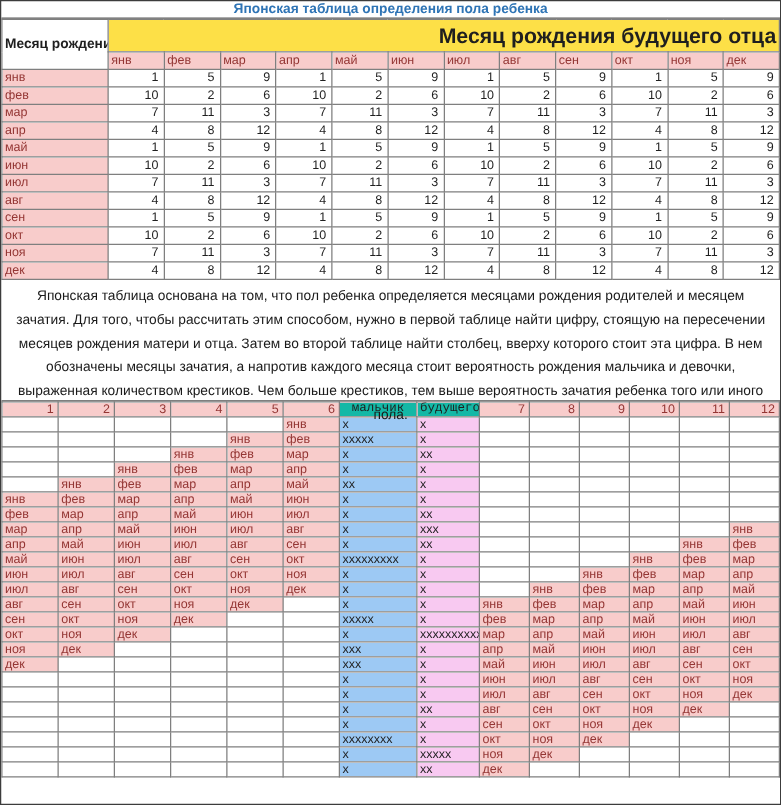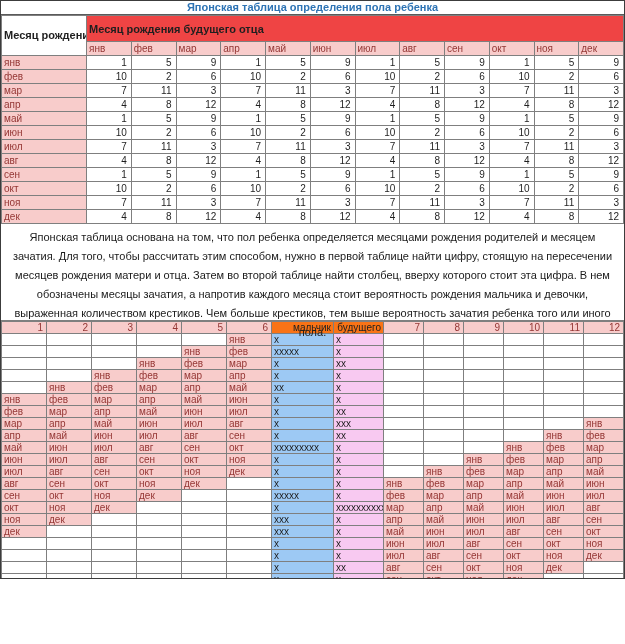--- a/index.html
+++ b/index.html
@@ -3,21 +3,21 @@
 <meta charset="utf-8">
 <style>
   * { box-sizing: border-box; margin: 0; padding: 0; }
   body {
     font-family: "Liberation Sans", sans-serif;
     background: #fff;
     width: 625px;
   }
   #sheet {
     width: 625px;
-    height: 579px;
+    height: 644px;
     border: 1px solid #3c3c3c;
     overflow: hidden;
     background: #fff;
   }
   #title-bar {
     height: 14px;
     line-height: 13px;
     text-align: center;
     font-size: 11px;
     font-weight: bold;
@@ -40,24 +40,24 @@
   }
   
   #t1 .corner {
     background: #fff;
     font-weight: bold;
     font-size: 11px;
     vertical-align: middle;
     line-height: 13px;
   }
   #t1 .father {
-    background: #ef4444;
+    background: #fde047;
     font-weight: bold;
-    font-size: 11px;
-    text-align: left;
+    font-size: 17px;
+    text-align: right;
     height: 26px;
     vertical-align: middle;
   }
   .pink {
     background: #F8CCCB;
     color: #943634;
     text-align: left;
   }
   #t1 .num {
     text-align: right;
@@ -75,21 +75,21 @@
     border-bottom: 1px solid #7f7f7f;
   }
   
   #t2 td { height: 12px; font-size: 10px; }
   #t2 .hnum {
     background: #F8CCCB;
     color: #943634;
     text-align: right;
     padding-right: 3px;
   }
-  #t2 .hsex { background: #f97316; color: #1f1f1f; text-align: right; }
+  #t2 .hsex { background: #14b8a6; color: #1f1f1f; text-align: center; font-family: Liberation Mono, monospace; }
   .boy  { background: #9DC9F4; text-align: left; letter-spacing: 0; }
   .girl { background: #F8C9F1; text-align: left; }
   .blank { background: #fff; }
 </style>
 </head>
 <body>
 
 <div id="sheet">
 
   <div id="title-bar">Японская таблица определения пола ребенка</div>

